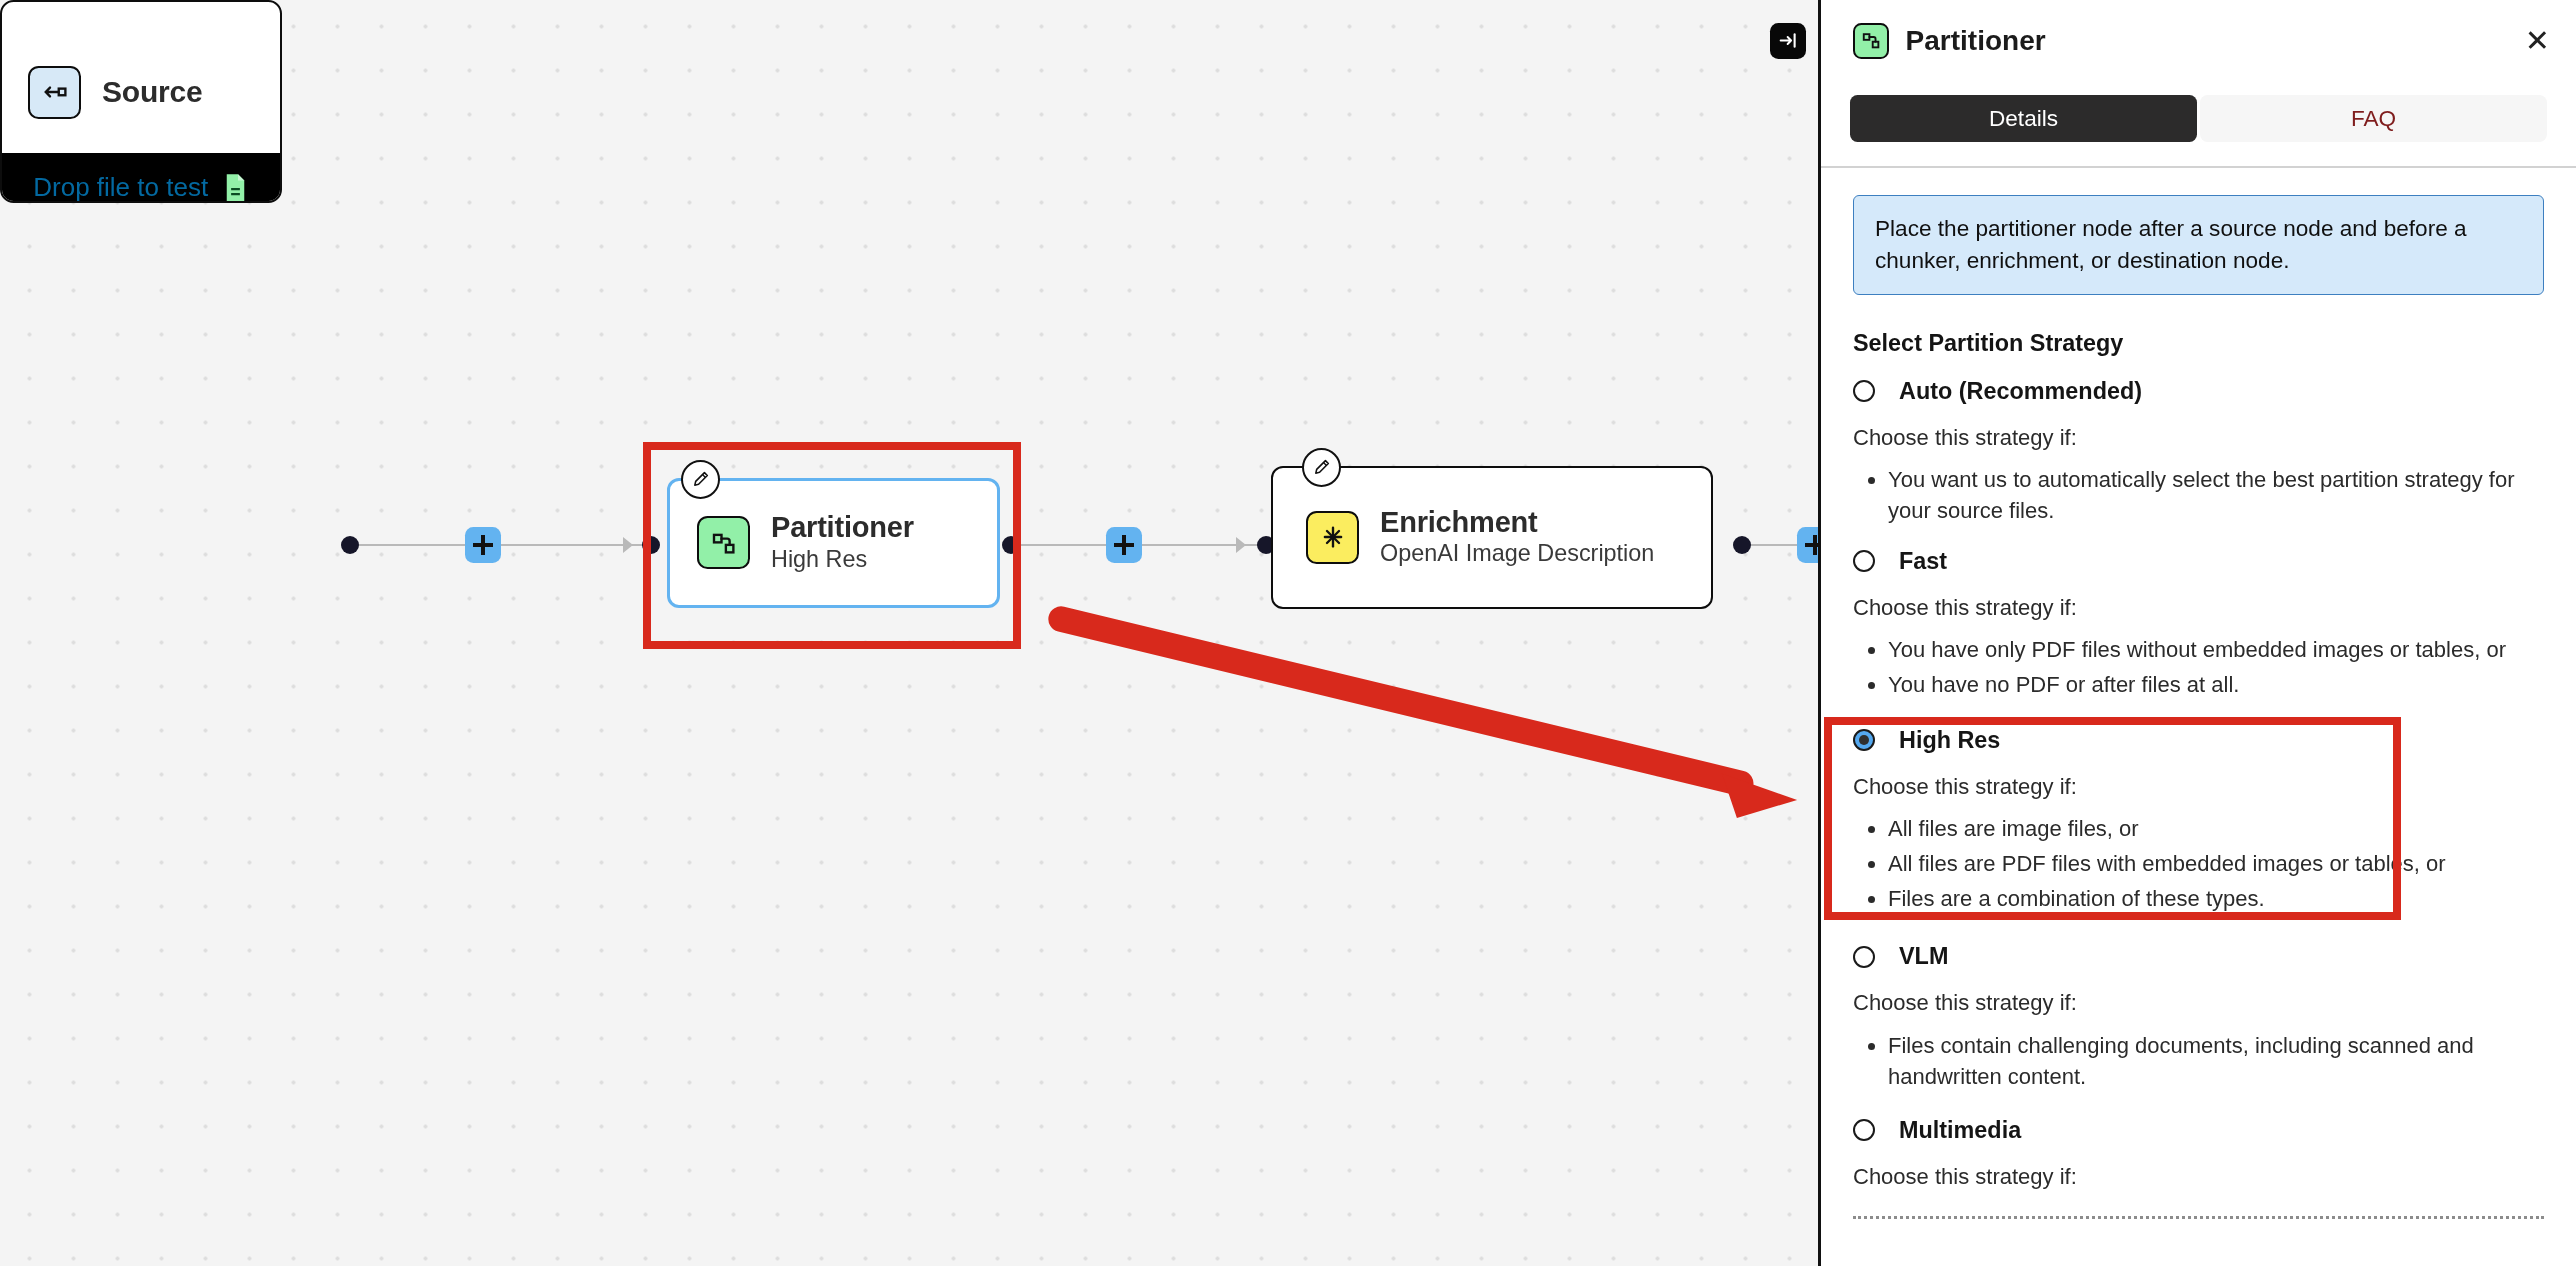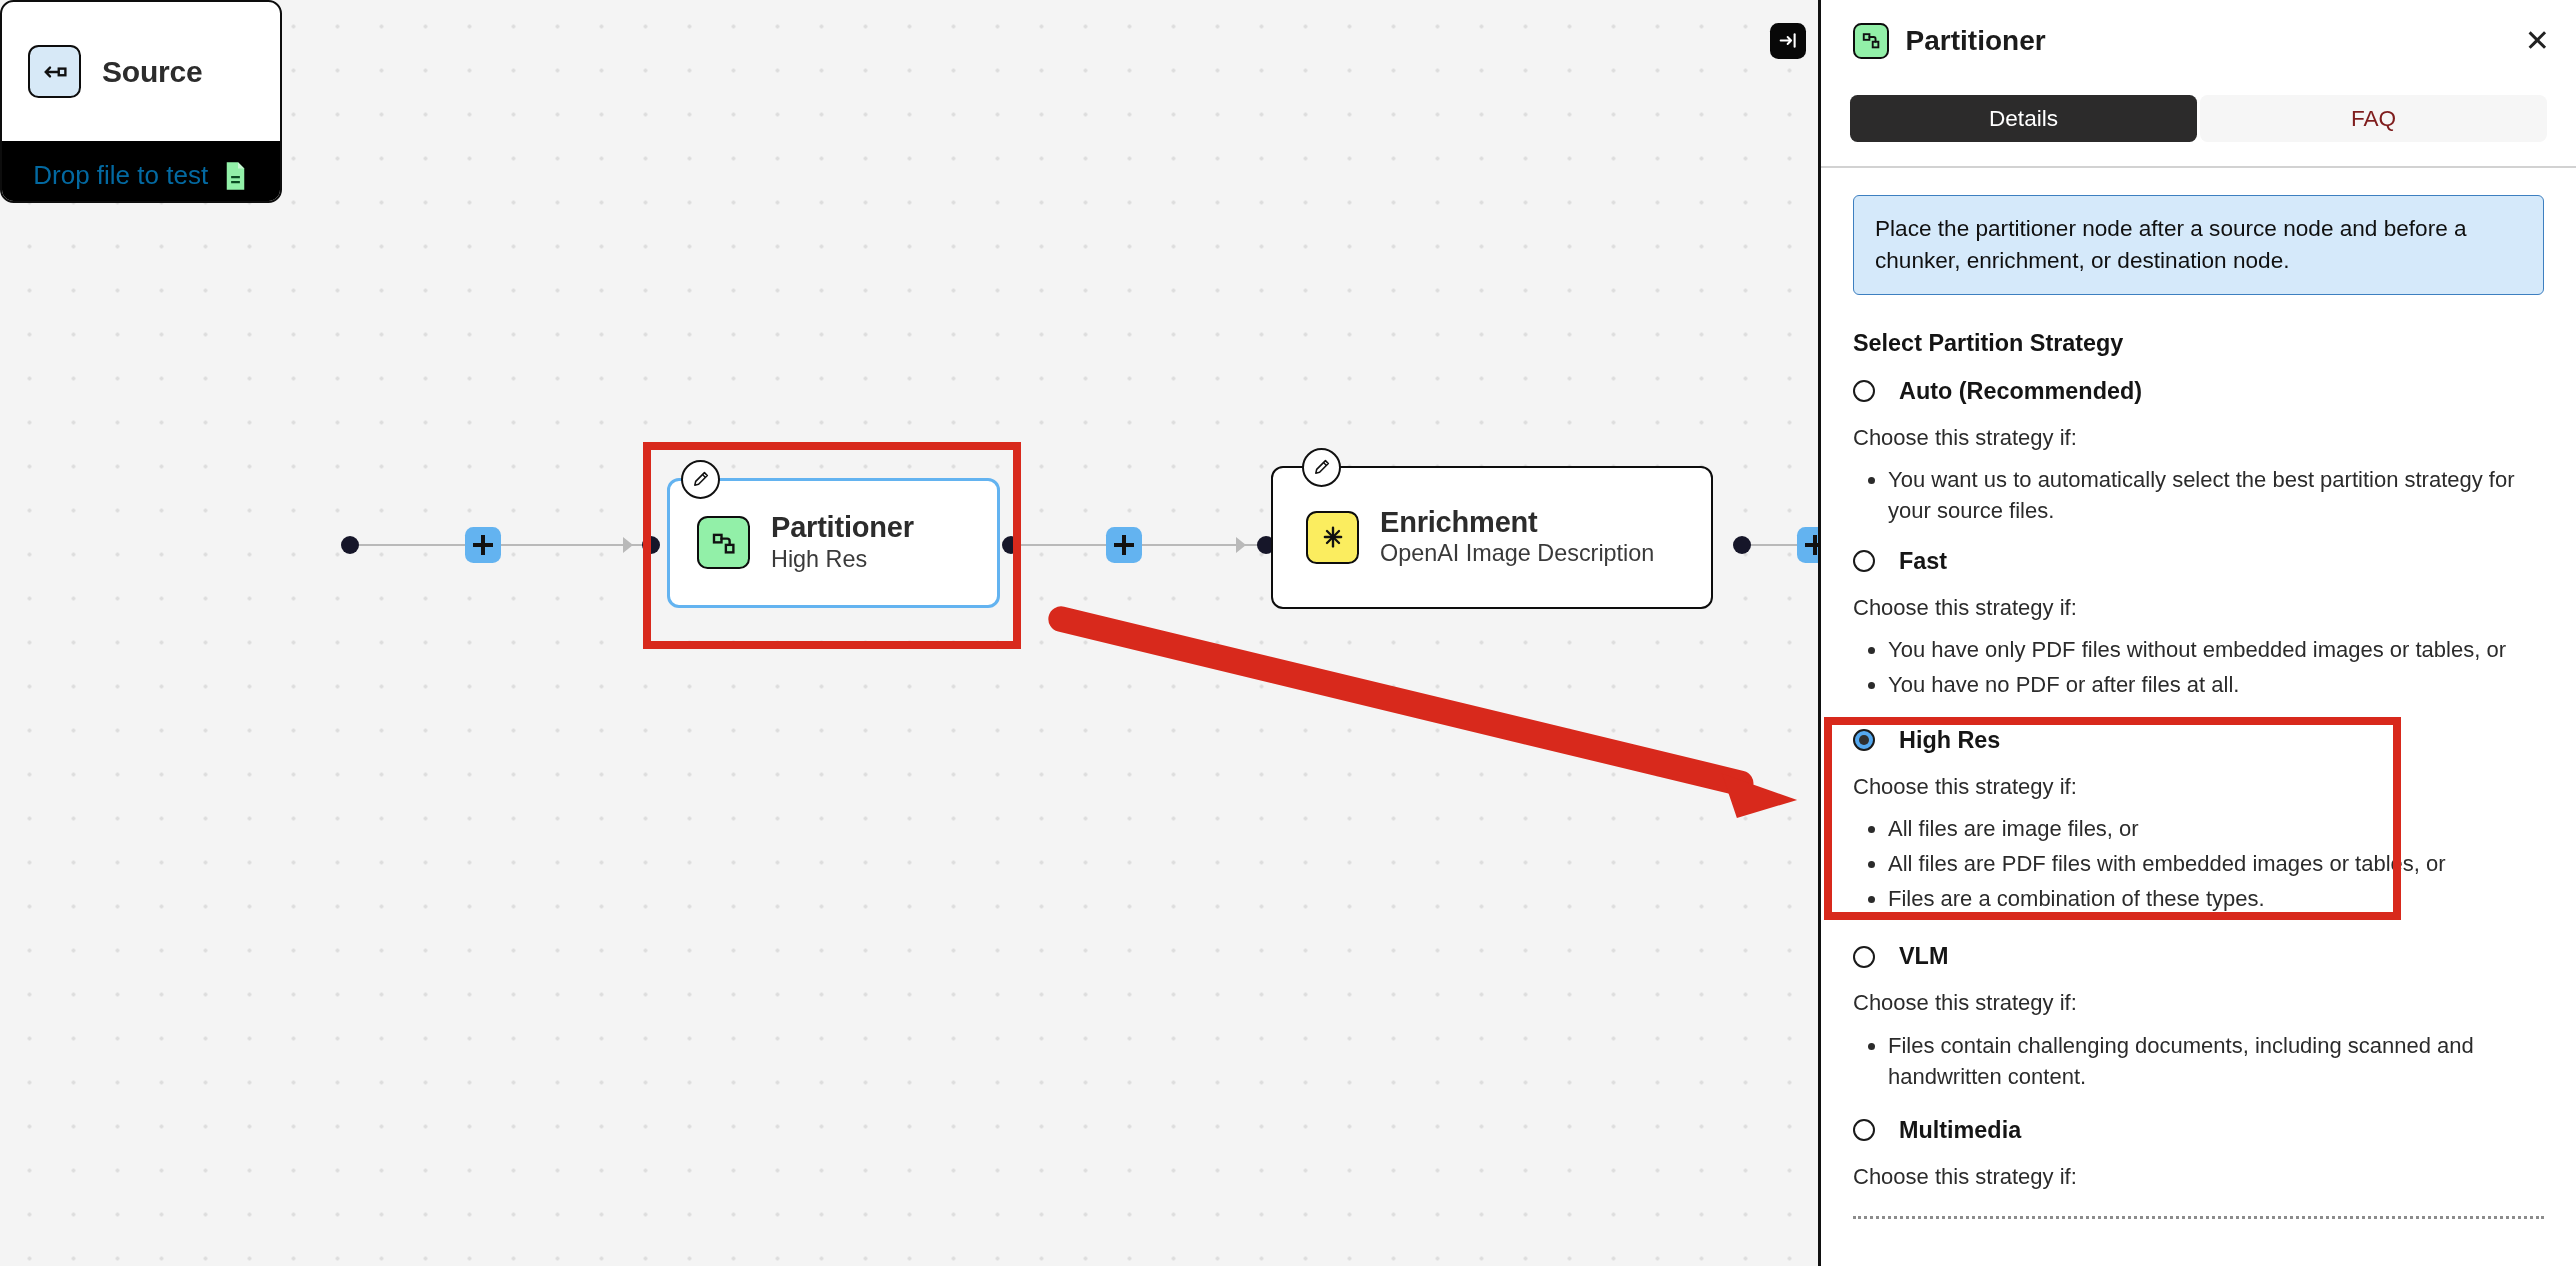--- a/index.html
+++ b/index.html
@@ -80,21 +80,21 @@
     font-size: 23.4px; color: #3a3a3a; line-height: 1.25; margin-top: 2.3px;
   }
 
   
   #source-node {
     left: 48px; top: 478px; width: 282px; height: 203px;
     border-radius: 13.6px; overflow: hidden; display: block;
     border: 2.3px solid #0d0d0d; background: #fff;
   }
   #source-body {
-    height: 139px; display: flex; align-items: center; padding-left: 26px;
+    height: 122px; display: flex; align-items: center; padding-left: 26px; margin-top: 29px;
   }
   #source-footer {
     height: 69px; background: #000; display: flex;
     align-items: center; justify-content: center; gap: 13.6px;
     cursor: pointer;
   }
   #source-footer .label { color: #0369a1; font-size: 26px; }
   #source-node .node-title { font-size: 30px; }
   .sel-node {
     position: absolute;

